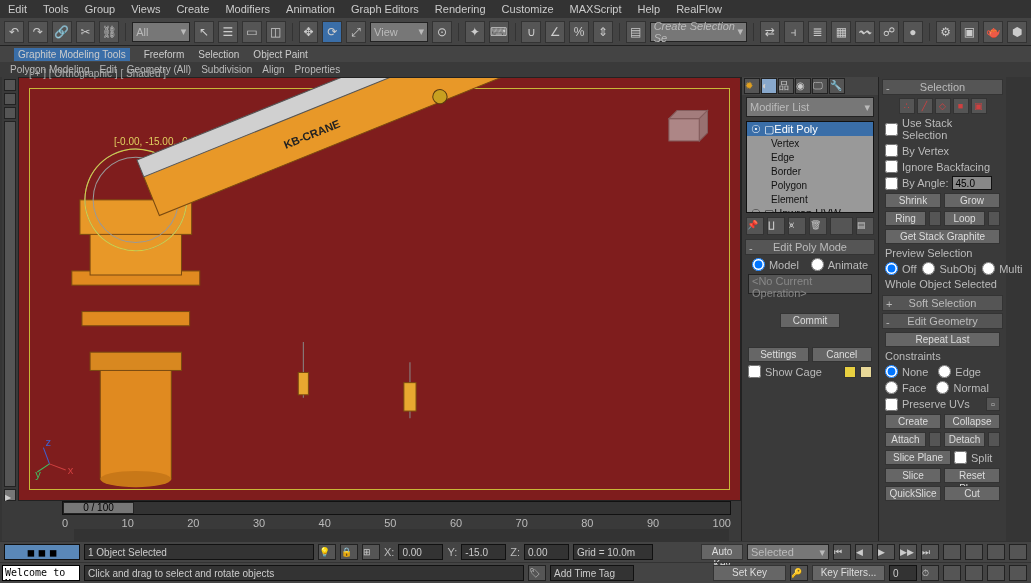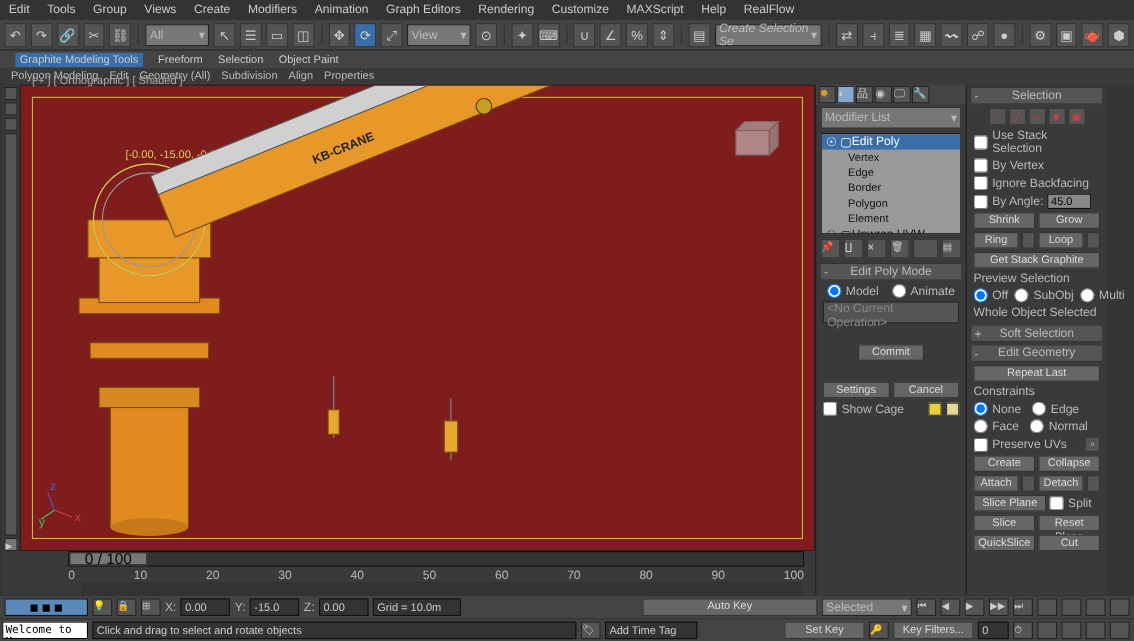--- a/index.html
+++ b/index.html
@@ -43,21 +43,21 @@
 .rollout-hdr .pm { position:absolute; left:3px; top:1px; }
 .rollout-bdy { padding:3px 6px; display:flex; flex-direction:column; gap:3px; font-size:10px; }
 .radio-row,.check-row { display:flex; gap:4px; align-items:center; }
 .radio-row input,.check-row input { margin:0; }
 .btn { height:15px; background:#666; border:1px solid #333; font-size:10px; color:#ddd; text-align:center; line-height:13px; cursor:pointer; flex:1; }
 .btn-row { display:flex; gap:3px; }
 .btn-row .spin { width:12px; background:#555; border:1px solid #333; }
 .num-input { width:40px; height:14px; background:#888; border:1px solid #111; color:#000; font-size:10px; padding:0 2px; }
 .timeline { position:absolute; bottom:42px; left:2px; right:290px; height:40px; background:#3a3a3a; }
 .slider-track { height:14px; background:#333; position:relative; border:1px solid #111; margin-left:60px; margin-right:10px; }
-.slider-thumb { position:absolute; left:0; top:0; width:71px; height:12px; background:#777; border:1px solid #222; color:#000; text-align:center; font-size:14px; line-height:10px; }
+.slider-thumb { position:absolute; left:0; top:0; width:71px; height:12px; background:#777; border:1px solid #222; color:#000; text-align:center; font-size:10px; line-height:10px; }
 .ruler { height:14px; margin-left:60px; margin-right:10px; display:flex; justify-content:space-between; font-size:9px; color:#999; padding-top:2px; }
 .scrollbars { height:12px; margin:0 12px 0 72px; background:#333; }
 .statusbar { position:absolute; bottom:0; left:0; right:0; height:42px; background:#444; display:flex; flex-direction:column; }
 .status-row { display:flex; height:21px; align-items:center; gap:4px; padding:0 4px; border-top:1px solid #333; }
 .sfield { height:16px; background:#333; border:1px solid #111; padding:0 3px; display:flex; align-items:center; font-size:10px; color:#ccc; }
 .sinput { width:45px; }
 .sbtn { width:18px; height:16px; background:#555; border:1px solid #222; }
 .prompt { position:absolute; left:2px; bottom:2px; width:78px; height:16px; background:#fff; color:#000; font-family:monospace; font-size:10px; padding:1px 2px; border:1px solid #000; overflow:hidden; }
 
 
@@ -482,20 +482,21 @@
       <span>80</span>
       <span>90</span>
       <span>100</span>
   </div>
   <div class="scrollbars"></div>
 </div>
 
 <div class="statusbar">
  <div class="status-row">
    <div class="sfield" style="width:76px;background:#5a88b8;color:#000;justify-content:center">◼ ◼ ◼</div>
+   <div class="sfield" style="flex:0 0 230px">1 Object Selected</div>
    <div class="sbtn"><span class="glyph" style="font-size:9px;color:#e0b020">💡</span></div>
    <div class="sbtn"><span class="glyph" style="font-size:9px">🔒</span></div>
    <div class="sbtn"><span class="glyph" style="font-size:9px">⊞</span></div>
    <span>X:</span>
       <input class="sfield sinput" value="0.00" style="">
    <span>Y:</span>
       <input class="sfield sinput" value="-15.0" style="">
    <span>Z:</span>
       <input class="sfield sinput" value="0.00" style="">
    <div class="sfield" style="width:80px">Grid = 10.0m</div>

